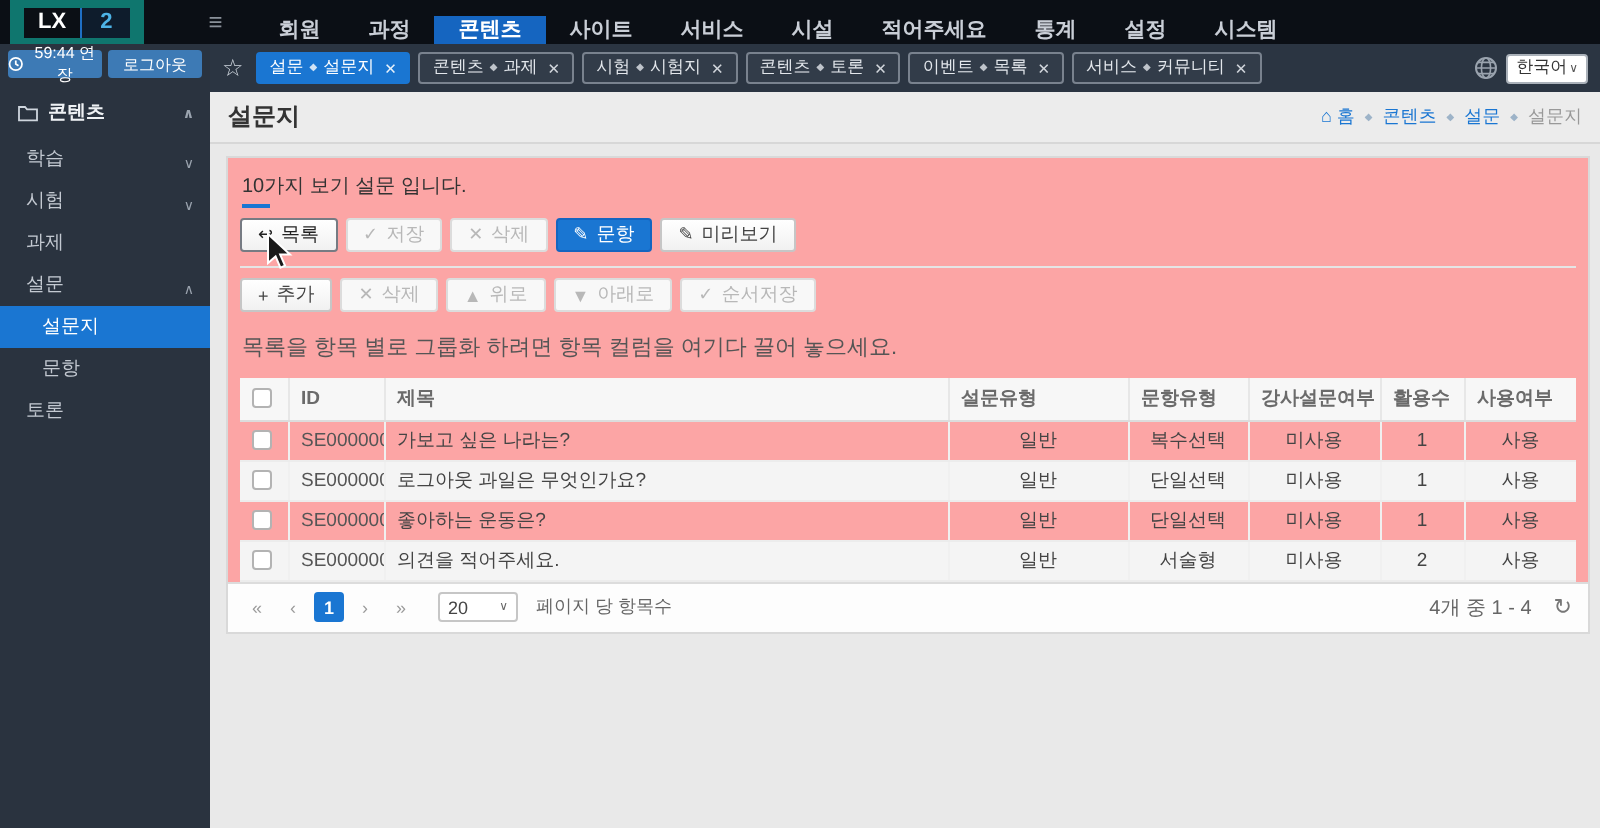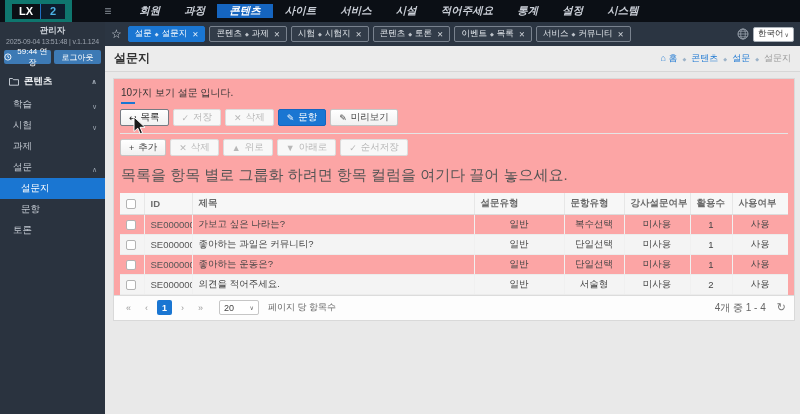--- a/index.html
+++ b/index.html
@@ -6,21 +6,21 @@
   html,body { width:800px; height:414px; overflow:hidden; background:#e9e9e9;
     font-family:"Liberation Sans","DejaVu Sans",sans-serif; }
   .app { width:800px; height:414px; display:flex; flex-direction:column; position:relative; }
 
   
   .topnav { height:22px; background:#0b0f15; display:flex; align-items:center; flex:0 0 22px; }
   .logo { display:flex; align-items:stretch; border:7px solid #0f766e; margin-left:5px; height:29px;text-align:center; }
   .logo-lx { color:#fff; font-weight:bold; font-size:11px; padding:1px 7px 0 7px; }
   .logo-2 { color:#4db3e6; font-weight:bold; font-size:11px; padding:1px 9px 0 9px; border-left:1px solid #1f6fc4; background:#0e1c2c; }
   .hamburger { color:#8a919a; font-size:12px; margin-left:32px; cursor:pointer; }
-  .nav-items { display:flex; align-items:center; height:22px; margin-left:16px;font-style:italic; }
+  .nav-items { display:flex; align-items:flex-end; height:22px; margin-left:16px; }
   .nav-item { color:#c9ced6; font-size:10.5px; font-weight:bold; padding:0 12px; display:flex; align-items:center; cursor:pointer; }
   .nav-item.active { background:#1565c0; color:#fff; }
 
   
   .shell { flex:1; display:flex; min-height:0; }
 
   
   .sidebar { width:105px; flex:0 0 105px; background:#2a333f; display:flex; flex-direction:column; }
   .admin-block { padding:3px 2px 2px 2px; text-align:center; }
   .admin-name { color:#d3d8df; font-size:8.5px; font-weight:bold; }
@@ -66,21 +66,21 @@
   .desc-underline { width:14px; height:2px; background:#1a76d2; margin:2px 0 0 1px; }
 
   .toolbar { display:flex; gap:4px; padding:5px 0 7px 0; align-items:center; }
   .toolbar.first { border-bottom:1px solid #e5e5e5; }
   .btn { display:flex; align-items:center; gap:4px; height:17px; padding:0 8px; font-size:9.5px; font-family:inherit;
     border:1px solid #c6c6c6; border-radius:2px; background:linear-gradient(#ffffff,#f1f1f1); color:#444; cursor:pointer; }
   .btn .btn-ic { font-size:9px; }
   .btn.outline-dark { border-color:#767b83; color:#222; }
   .btn.primary { background:#1a76d2; border-color:#1565c0; color:#fff; }
   .btn.disabled { color:#b8b8b8; border-color:#dcdcdc; background:#f8f8f8; cursor:default; }
-  .group-hint { font-size:15px; color:#555; padding:3px 1px 8px 1px; }
+  .group-hint { font-size:11px; color:#555; padding:3px 1px 8px 1px; }
 
   table.grid { width:100%; border-collapse:collapse; font-size:9.5px; table-layout:fixed; }
   .grid th { background:#f7f7f7; color:#6b6b6b; font-weight:bold; text-align:left; padding:4px 6px;
     border-bottom:1px solid #dcdcdc; border-left:1px solid #e7e7e7; cursor:pointer; white-space:nowrap; overflow:hidden; }
   .grid th:first-child { border-left:none; }
   .grid td { padding:3px 6px; color:#444; border-bottom:1px solid #ececec; border-left:1px solid #f0f0f0;
     white-space:nowrap; overflow:hidden; }
   .grid td:first-child { border-left:none; }
   .grid tr.alt td { background:#f4f4f4; }
   .grid td.c-id { color:#555; }
@@ -124,24 +124,20 @@
         <div class="nav-item">적어주세요</div>
         <div class="nav-item">통계</div>
         <div class="nav-item">설정</div>
         <div class="nav-item">시스템</div>
       </nav>
   </header>
 
   <div class="shell">
 
     <aside class="sidebar">
-      <div class="admin-block">
-        <div class="admin-name">관리자</div>
-        <div class="admin-meta">2025-09-04 13:51:48 | v.1.1.124</div>
-      </div>
       <div class="session-row">
         <button>
           <svg width="8" height="8" viewBox="0 0 8 8">
               <circle cx="4" cy="4" r="3.2" fill="none" stroke="#fff" stroke-width="0.9"></circle>
               <path d="M4 2.2 V4 L5.4 4.9" fill="none" stroke="#fff" stroke-width="0.9"></path>
             </svg>
           <span>59:44 연장</span>
         </button>
         <button>
           <span>로그아웃</span>
@@ -329,21 +325,21 @@
                   <td>가보고 싶은 나라는?</td>
                   <td class="c-center">일반</td>
                   <td class="c-center">복수선택</td>
                   <td class="c-center">미사용</td>
                   <td class="c-center">1</td>
                   <td class="c-center">사용</td>
                 </tr>
                 <tr class="alt">
                   <td class="c-check"><span class="checkbox"></span></td>
                   <td class="c-id">SE000000351</td>
-                  <td>좋아하는 과일은 커뮤니티?</td>
+                  <td>로그아웃 과일은 무엇인가요?</td>
                   <td class="c-center">일반</td>
                   <td class="c-center">단일선택</td>
                   <td class="c-center">미사용</td>
                   <td class="c-center">1</td>
                   <td class="c-center">사용</td>
                 </tr>
                 <tr>
                   <td class="c-check"><span class="checkbox"></span></td>
                   <td class="c-id">SE000000350</td>
                   <td>좋아하는 운동은?</td>

